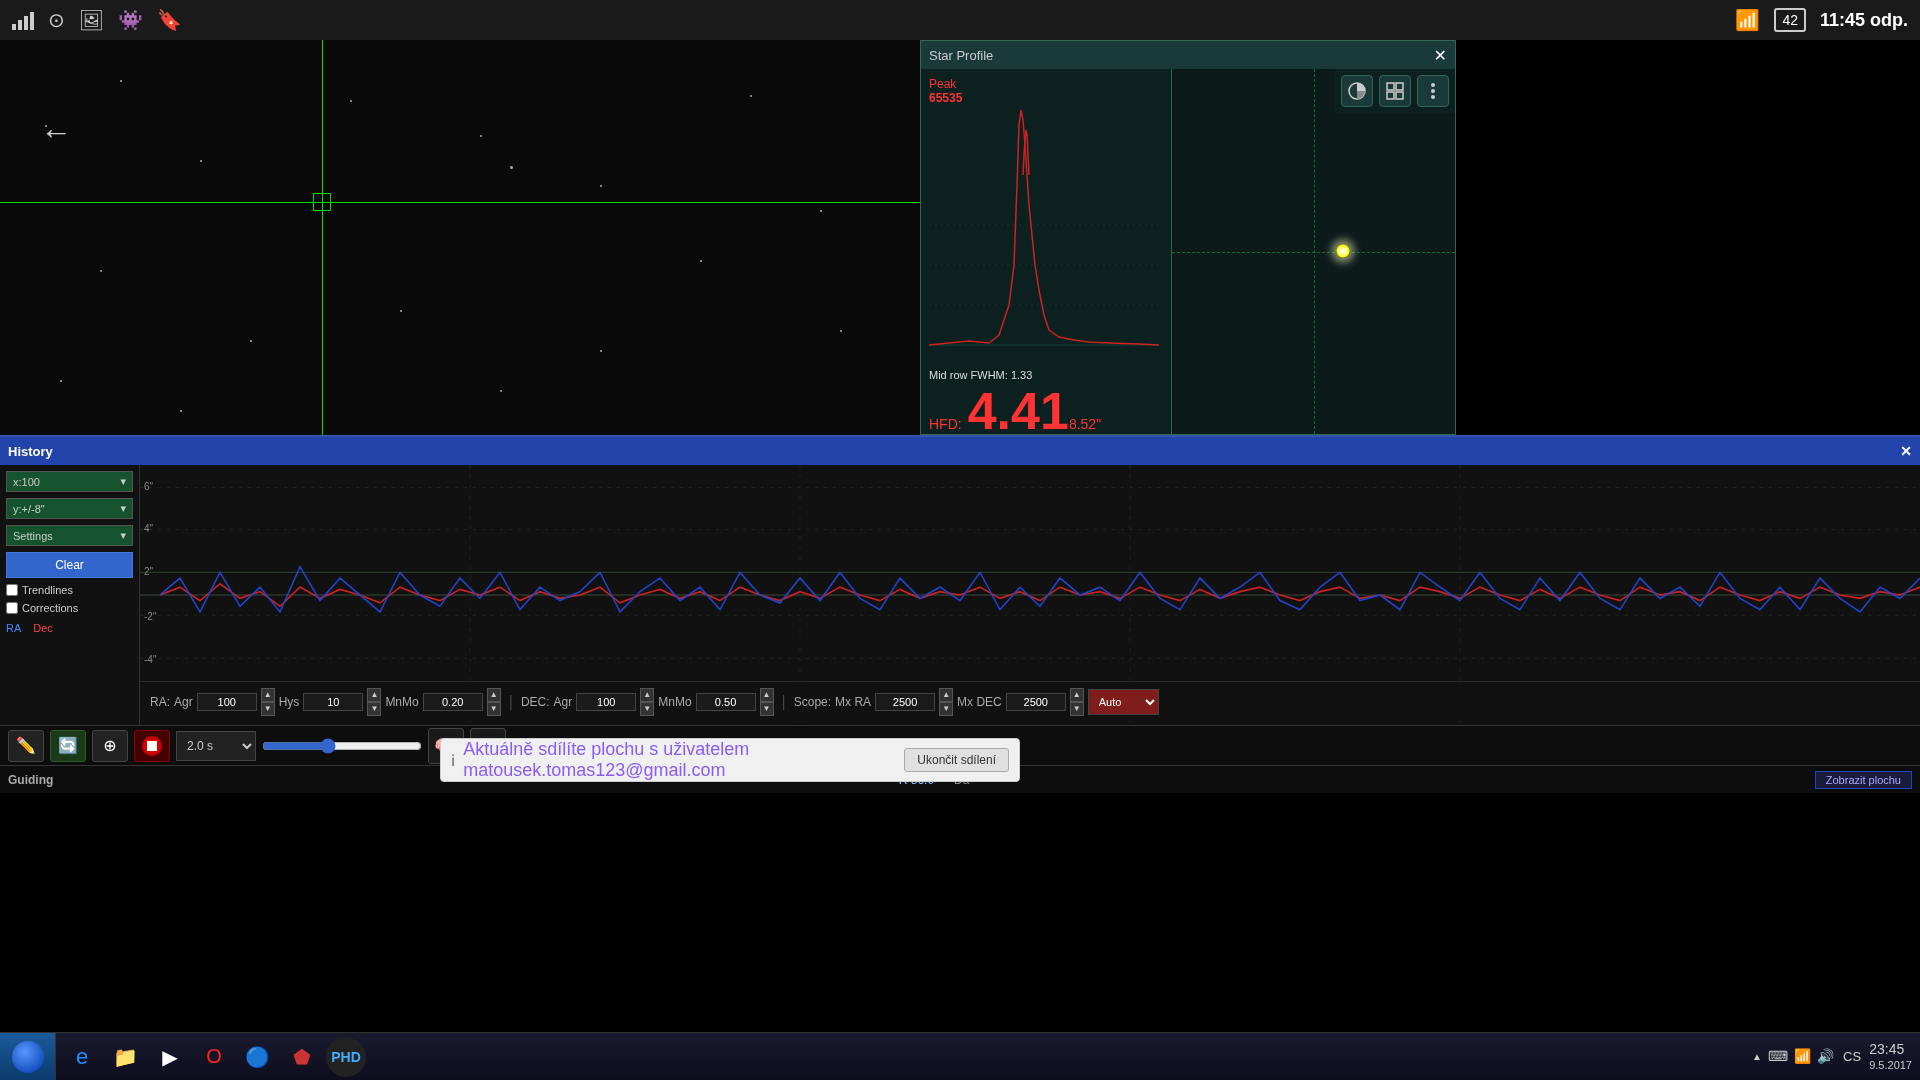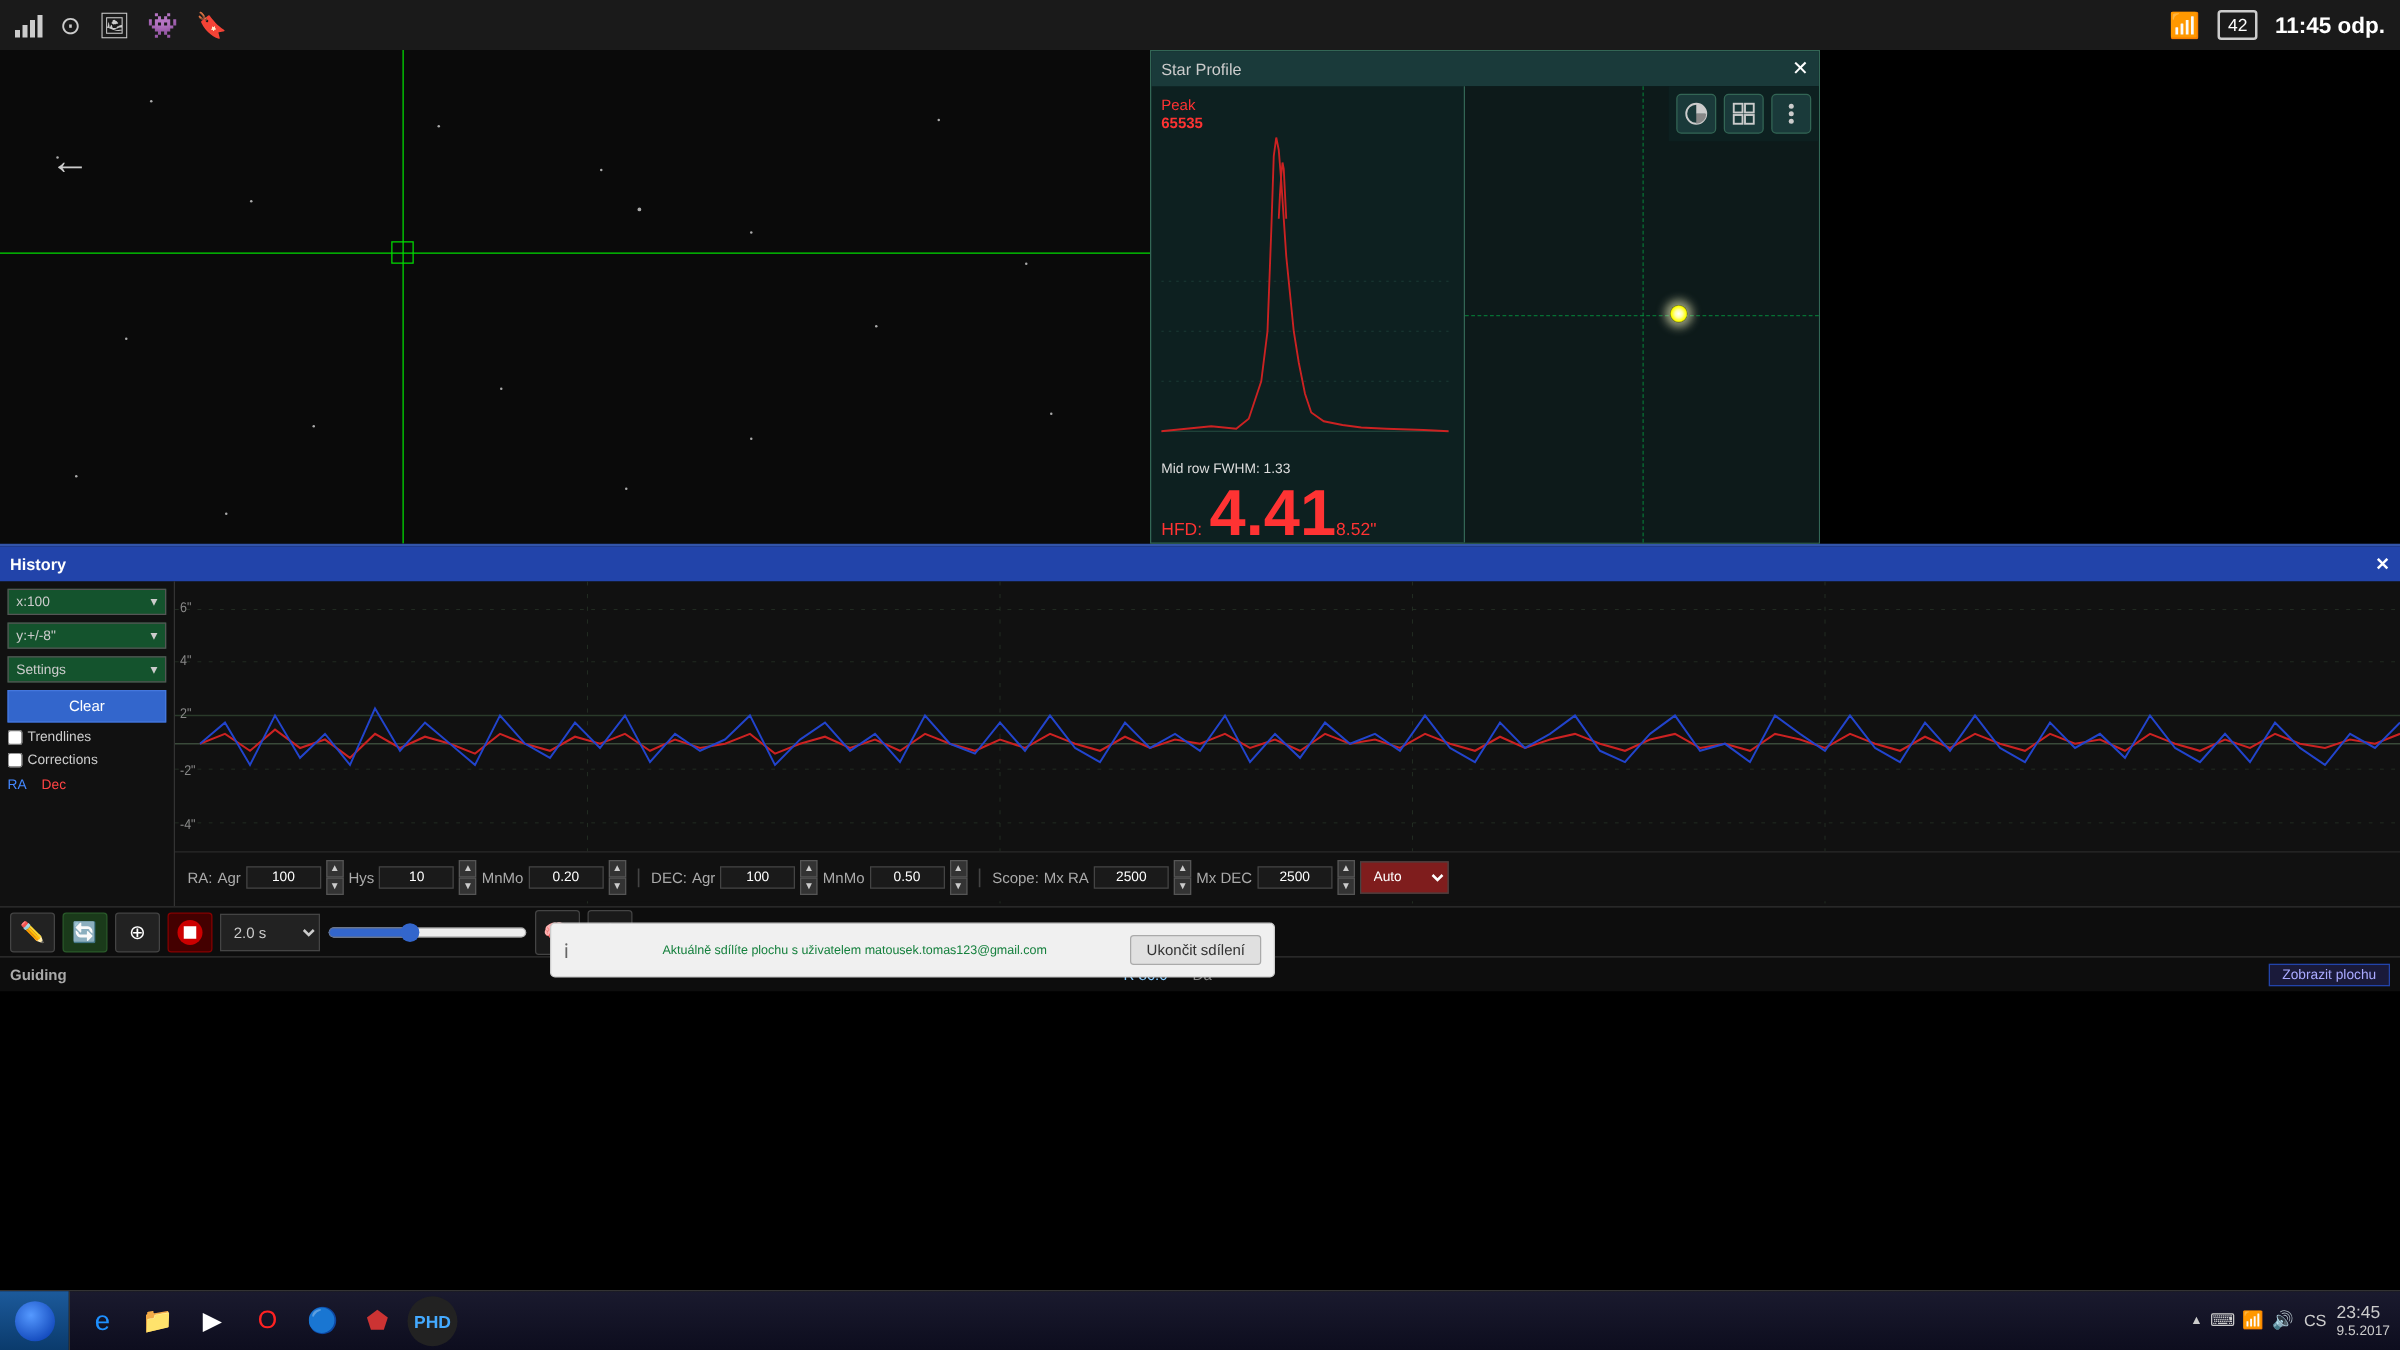--- a/index.html
+++ b/index.html
@@ -359,21 +359,21 @@
       height: 44px;
       background: #f0f0f0;
       border: 1px solid #ccc;
       border-radius: 4px;
       display: flex;
       align-items: center;
       justify-content: space-between;
       padding: 0 10px;
       z-index: 200;
     }
-    .toast-text { font-size: 10px; color: #15803d; }
+    .toast-text { font-size: 18px; color: #8b5cf6; }
     .toast-btn {
       background: #e0e0e0;
       border: 1px solid #aaa;
       border-radius: 3px;
       padding: 4px 12px;
       font-size: 12px;
       color: #333;
       cursor: pointer;
       white-space: nowrap;
     }

